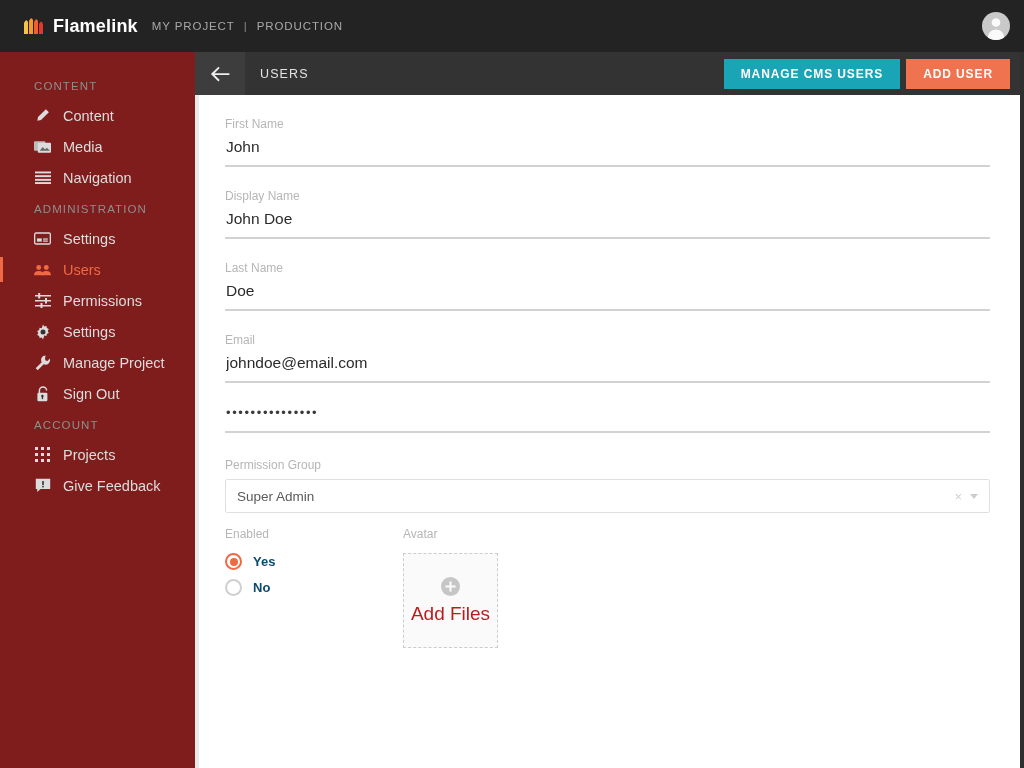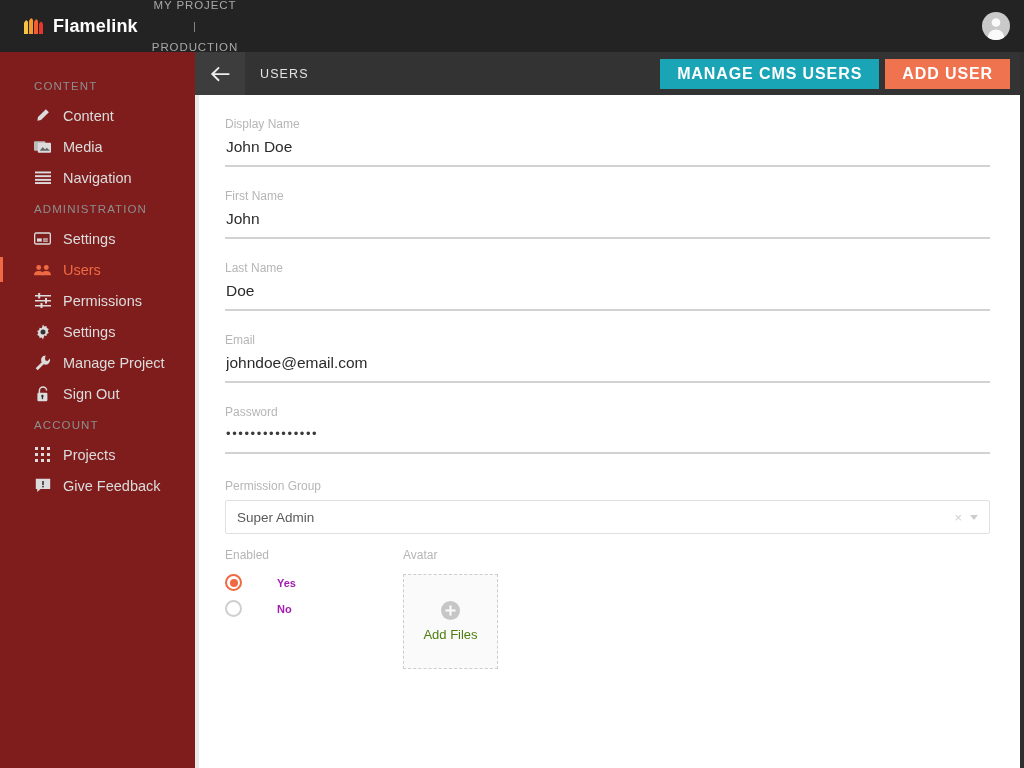--- a/index.html
+++ b/index.html
@@ -35,21 +35,21 @@
     color: #ffffff;
     font-size: 18px;
     font-weight: bold;
     letter-spacing: .2px;
   }
   .project-meta {
     margin-left: 14px;
     color: #a8a8a8;
     font-size: 11.5px;
     letter-spacing: .9px;
-    display: flex; align-items: center; gap: 9px; flex-direction: column;
+    display: flex; align-items: center; gap: 9px;
   }
   .meta-sep { color: #8c8c8c; }
   .avatar-btn {
     position: absolute; right: 14px; top: 50%;
     transform: translateY(-50%);
     width: 28px; height: 28px;
     border-radius: 50%;
     background: #c9c9c9;
     display: flex; align-items: flex-end; justify-content: center;
     overflow: hidden;
@@ -120,21 +120,21 @@
     letter-spacing: 1.1px;
     padding-left: 15px;
     flex: 1 1 auto;
   }
   .tb-actions { display: flex; gap: 6px; padding-right: 10px; }
   .btn {
     height: 30px;
     padding: 0 17px;
     border: none;
     color: #ffffff;
-    font-size: 16px;
+    font-size: 12px;
     font-weight: bold;
     letter-spacing: .9px;
     font-family: inherit;
     cursor: pointer;
     display: flex; align-items: center;
   }
   .btn-teal { background: #19a5b5; }
   .btn-orange { background: #f0734f; }
 
   
@@ -225,31 +225,31 @@
     border: 2px solid #cfcfcf;
     background: #fff;
     display: flex; align-items: center; justify-content: center;
     flex: 0 0 17px;
   }
   .radio.on { border-color: #ef6a43; }
   .radio.on::after {
     content: ""; width: 8px; height: 8px;
     border-radius: 50%; background: #ef6a43;
   }
-  .radio-label { color: #a21caf; font-size: 11px; font-weight: bold; margin-left: 24px; }
+  .radio-label { color: #0c4a6e; font-size: 13px; font-weight: bold; }
   .dropzone {
     width: 95px; height: 95px;
     border: 1px dashed #cccccc;
     background: #fafafa;
     display: flex; flex-direction: column;
     align-items: center; justify-content: center;
     gap: 7px;
     cursor: pointer;
   }
-  .dz-label { color: #4d7c0f; font-size: 13px; }
+  .dz-label { color: #b91c1c; font-size: 19px; }
   .enabled-col { width: 120px; }
 </style>
 </head>
 <body>
 
 <div class="app">
 
   <div class="topbar">
     <div class="brand">
       <svg class="flame" width="22" height="20" viewBox="0 0 22 20">
@@ -416,41 +416,40 @@
         <div class="tb-actions">
           <button class="btn btn-teal">MANAGE CMS USERS</button>
           <button class="btn btn-orange">ADD USER</button>
         </div>
       </div>
 
       <div class="panel-wrap">
         <div class="panel">
 
           <div class="field">
+            <div class="field-label">First Name</div>
+            <input class="field-input" type="text" value="John" style="">
+          </div>
+
+          <div class="field">
             <div class="field-label">Display Name</div>
             <input class="field-input" type="text" value="John Doe" style="">
-          </div>
-
-          <div class="field">
-            <div class="field-label">First Name</div>
-            <input class="field-input" type="text" value="John" style="">
           </div>
 
           <div class="field">
             <div class="field-label">Last Name</div>
             <input class="field-input" type="text" value="Doe" style="">
           </div>
 
           <div class="field">
             <div class="field-label">Email</div>
             <input class="field-input" type="text" value="johndoe@email.com" style="">
           </div>
 
           <div class="field sp-1">
-            <div class="field-label">Password</div>
             <input class="field-input pwd" type="text" value="•••••••••••••••" style="">
           </div>
 
           <div class="select-field">
             <div class="field-label">Permission Group</div>
             <div class="select-box">
               <span class="select-value">Super Admin</span>
               <span class="select-clear">×</span>
               <span class="select-caret"></span>
             </div>

